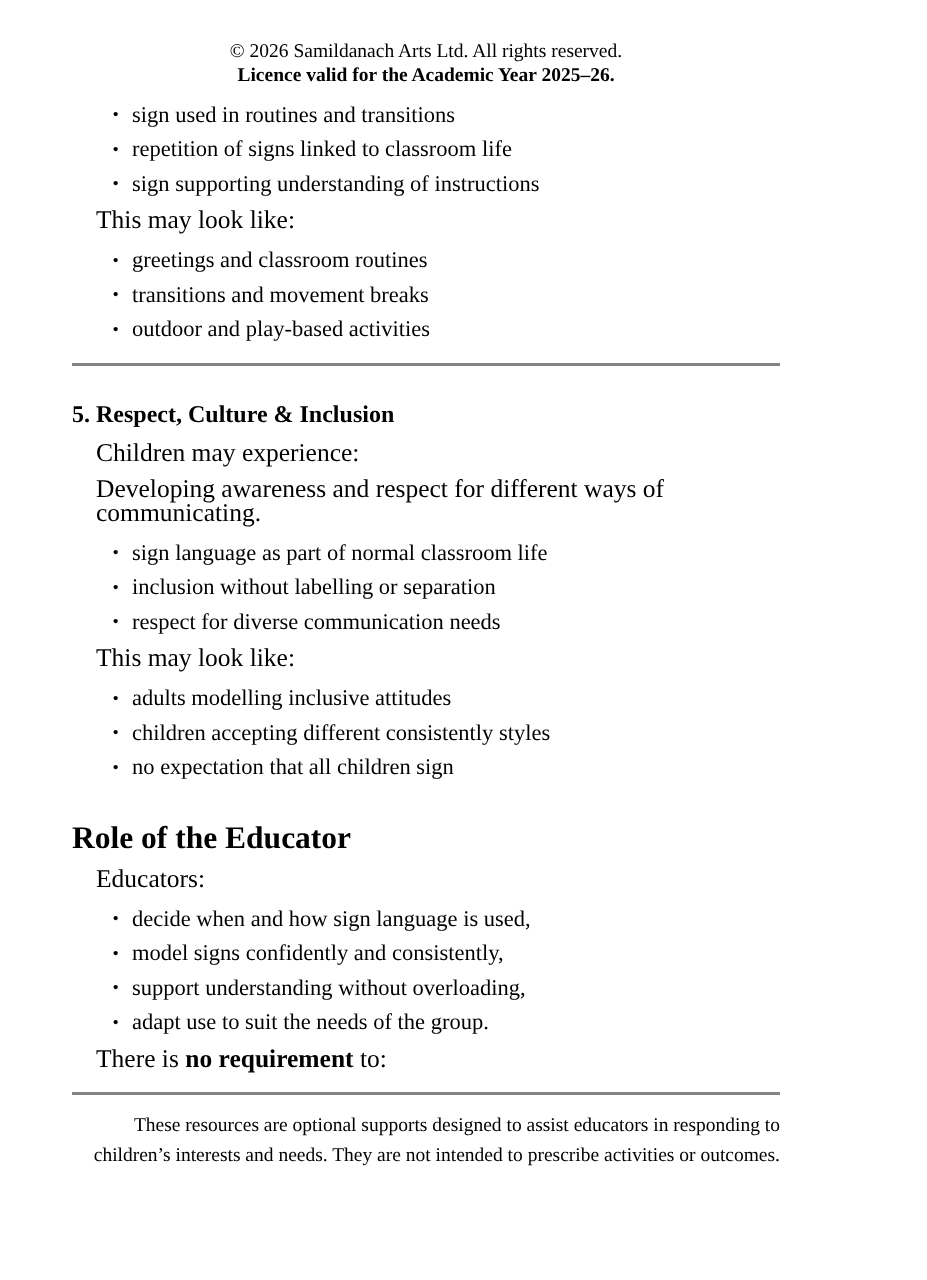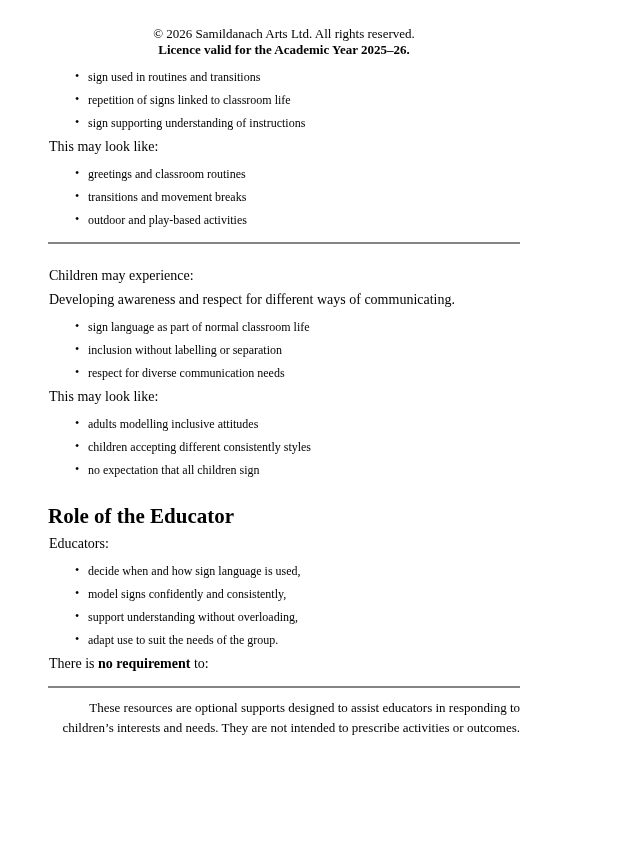--- a/index.html
+++ b/index.html
@@ -10,25 +10,25 @@
     overflow: hidden;
   }
   .page {
     box-sizing: border-box;
     width: 562px; height: 853px;
     padding: 26px 42px 0 48px;
   }
   .hdr { text-align: center; font-size: 13px; line-height: 16px; margin: 0; }
   .hdr.bold { font-weight: bold; }
 
-  p.body { font-size: 14px; line-height: 16px; margin: 8px 1px; }
+  p.body { font-size: 17px; line-height: 16px; margin: 8px 16px; }
 
   ul.bullets { margin: 12px 0 6px 0; padding: 0 0 0 40px; list-style: none; }
   ul.bullets li {
-    font-size: 12px; line-height: 15px;
+    font-size: 15px; line-height: 15px;
     margin-bottom: 8px; position: relative;
   }
   ul.bullets li::before {
     content: "\2022";
     position: absolute; left: -13px; top: -1px;
     font-size: 12px;
   }
 
   hr.rule {
     border: none; border-top: 2px solid #848484;
@@ -70,20 +70,21 @@
   <p class="body">This may look like:</p>
 
   <ul class="bullets">
     <li>greetings and classroom routines</li>
     <li>transitions and movement breaks</li>
     <li>outdoor and play-based activities</li>
   </ul>
 
   <hr class="rule">
 
+  <h2 class="section-heading">5. Respect, Culture &amp; Inclusion</h2>
   <p class="body">Children may experience:</p>
   <p class="body">Developing awareness and respect for different ways of communicating.</p>
 
   <ul class="bullets">
     <li>sign language as part of normal classroom life</li>
     <li>inclusion without labelling or separation</li>
     <li>respect for diverse communication needs</li>
   </ul>
 
   <p class="body">This may look like:</p>

